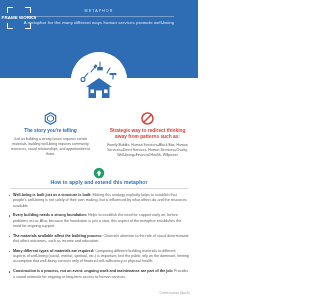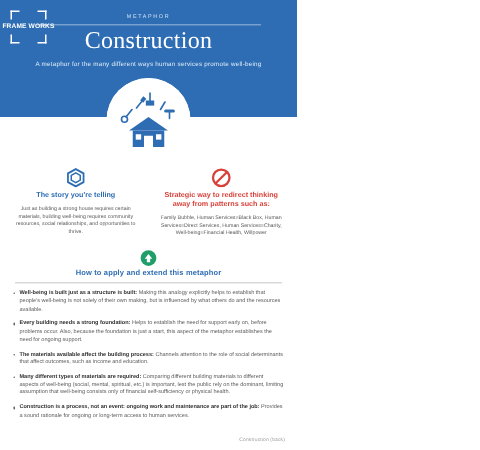--- a/index.html
+++ b/index.html
@@ -185,21 +185,20 @@
       <span class="tl"></span>
         <span class="tr"></span>
       <span class="bl"></span>
         <span class="br"></span>
     </div>
     <div class="logo-text">FRAME WORKS</div>
   </div>
 
   <div class="kicker">METAPHOR</div>
   <div class="rule"></div>
-  <div class="title">Construction</div>
   <div class="subtitle">A metaphor for the many different ways human services promote well-being</div>
 </div>
 
 <div class="hero">
   <svg viewBox="0 0 56 56">
     <circle cx="28" cy="28" r="28" fill="#ffffff"></circle>
 
     <g stroke="#2e6db4" stroke-width="1.1" fill="none" stroke-linecap="round">
 
       <path d="M13 26 L17 21"></path>

